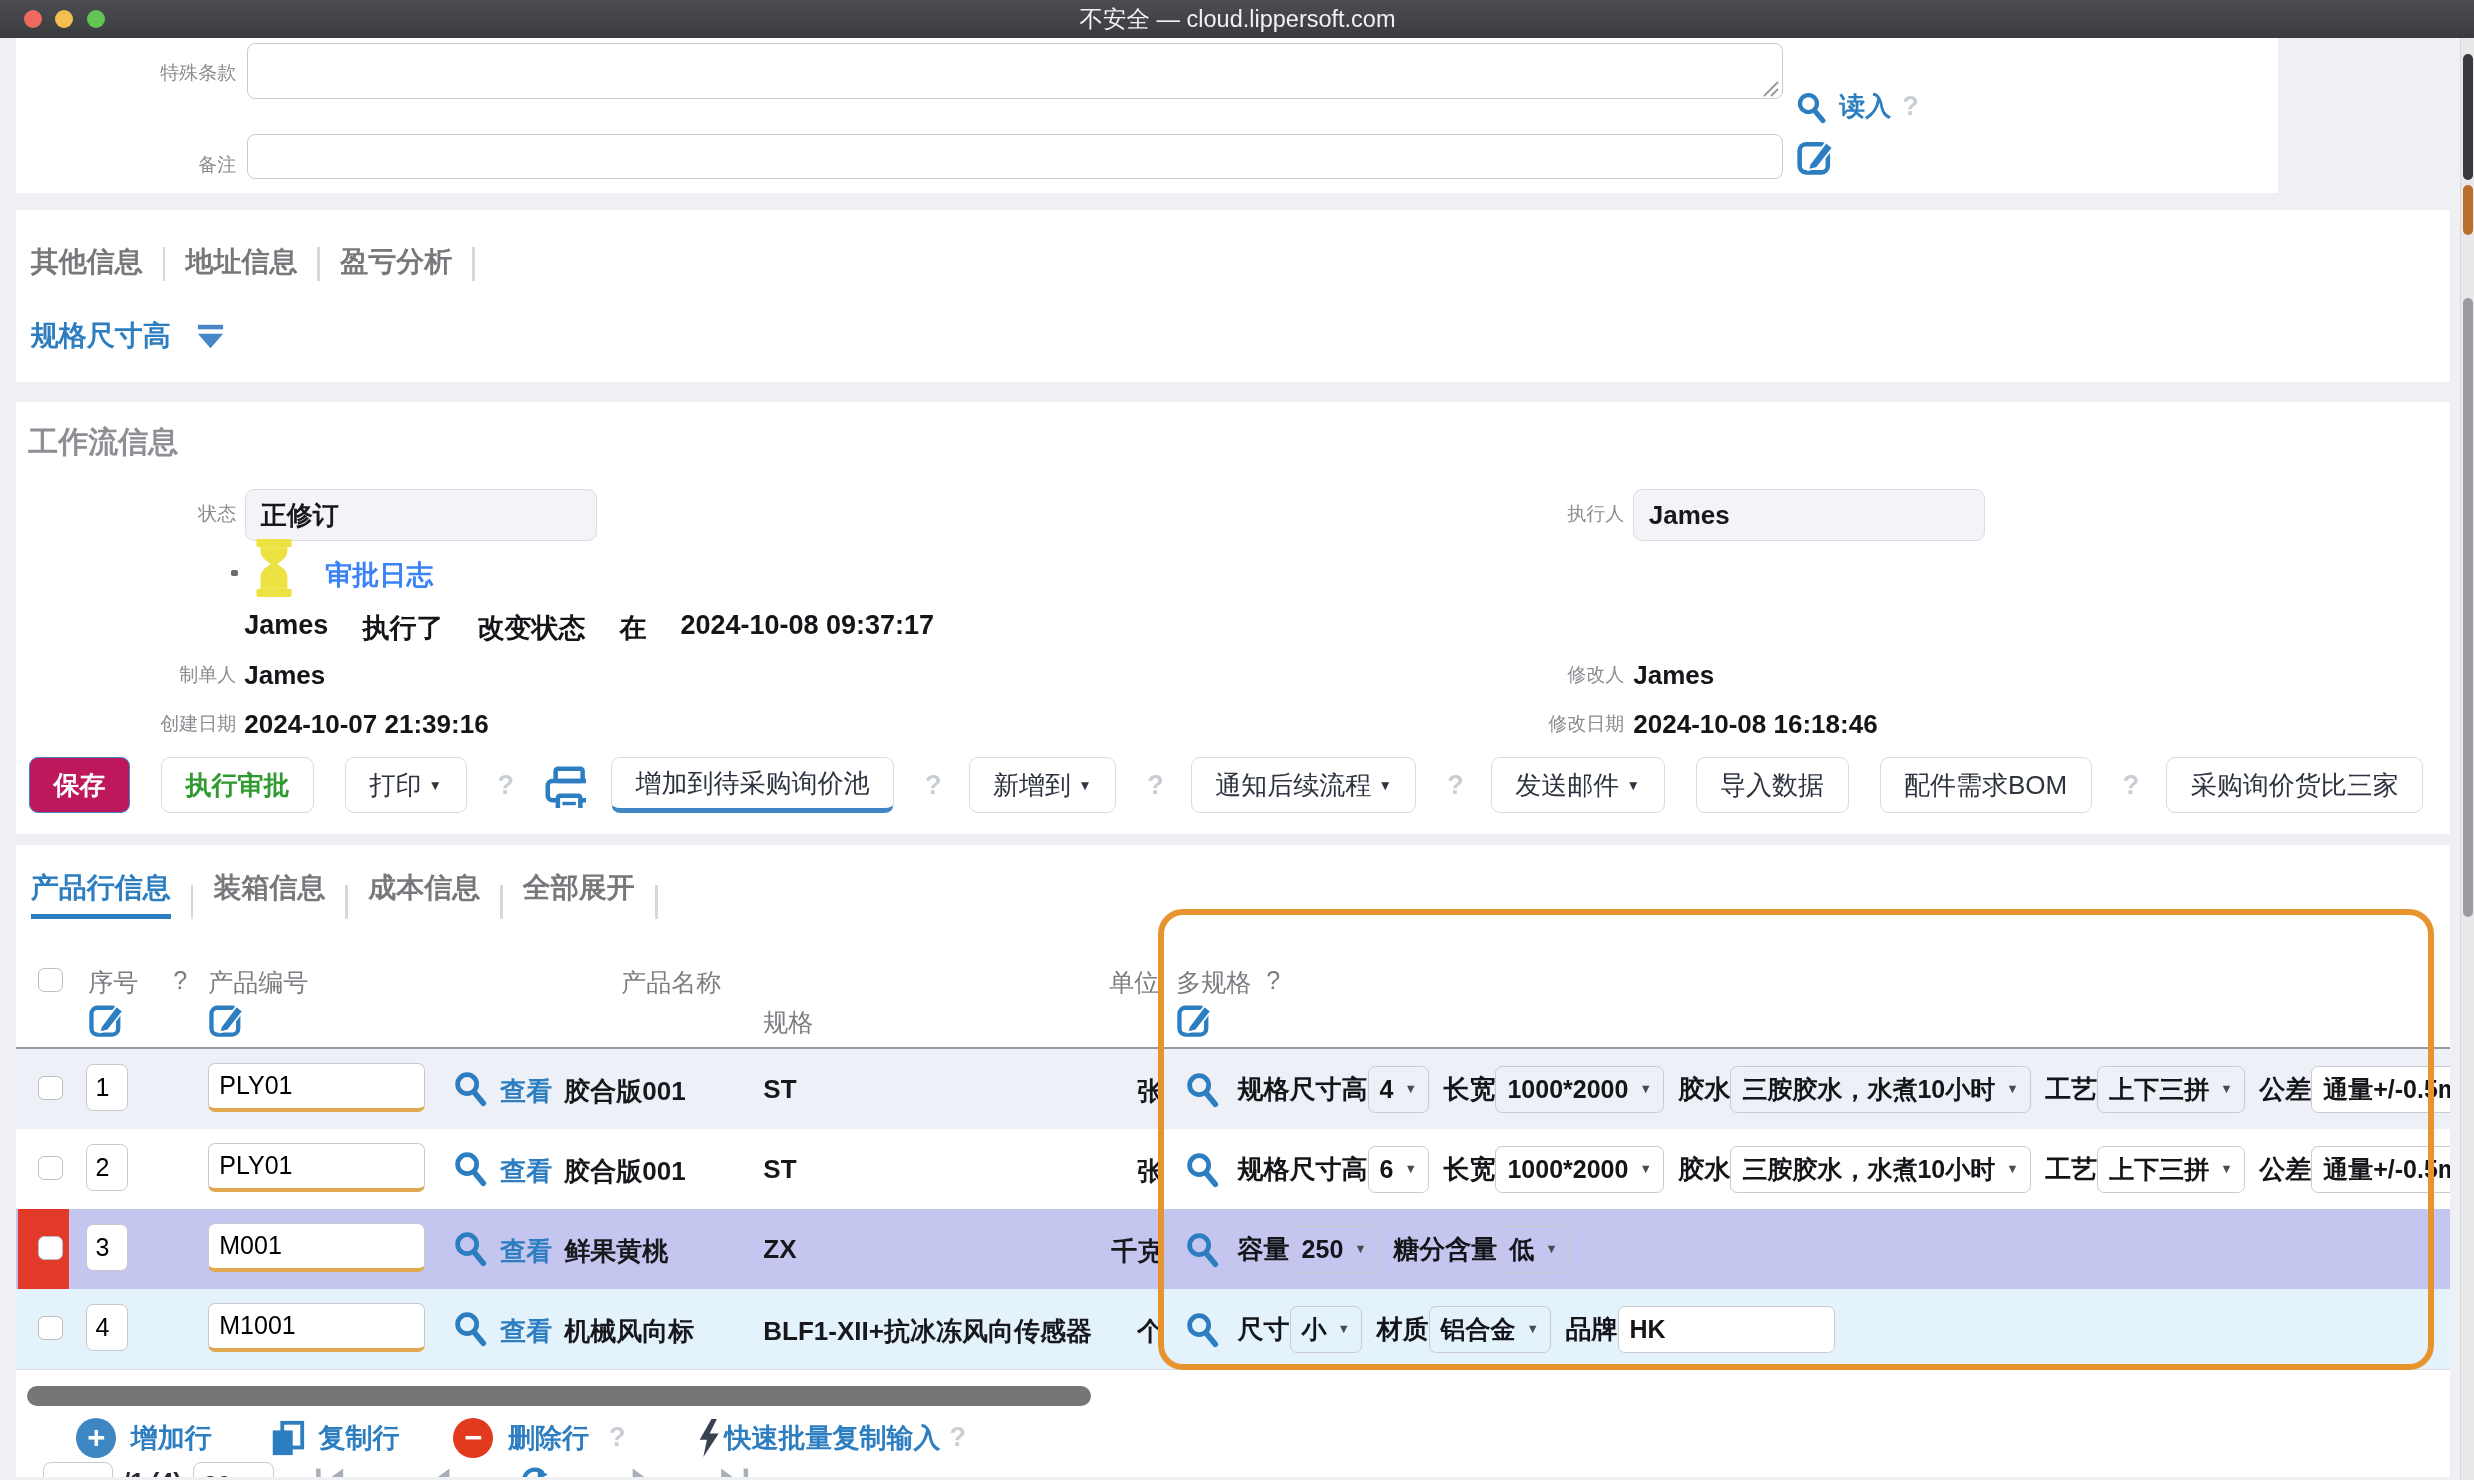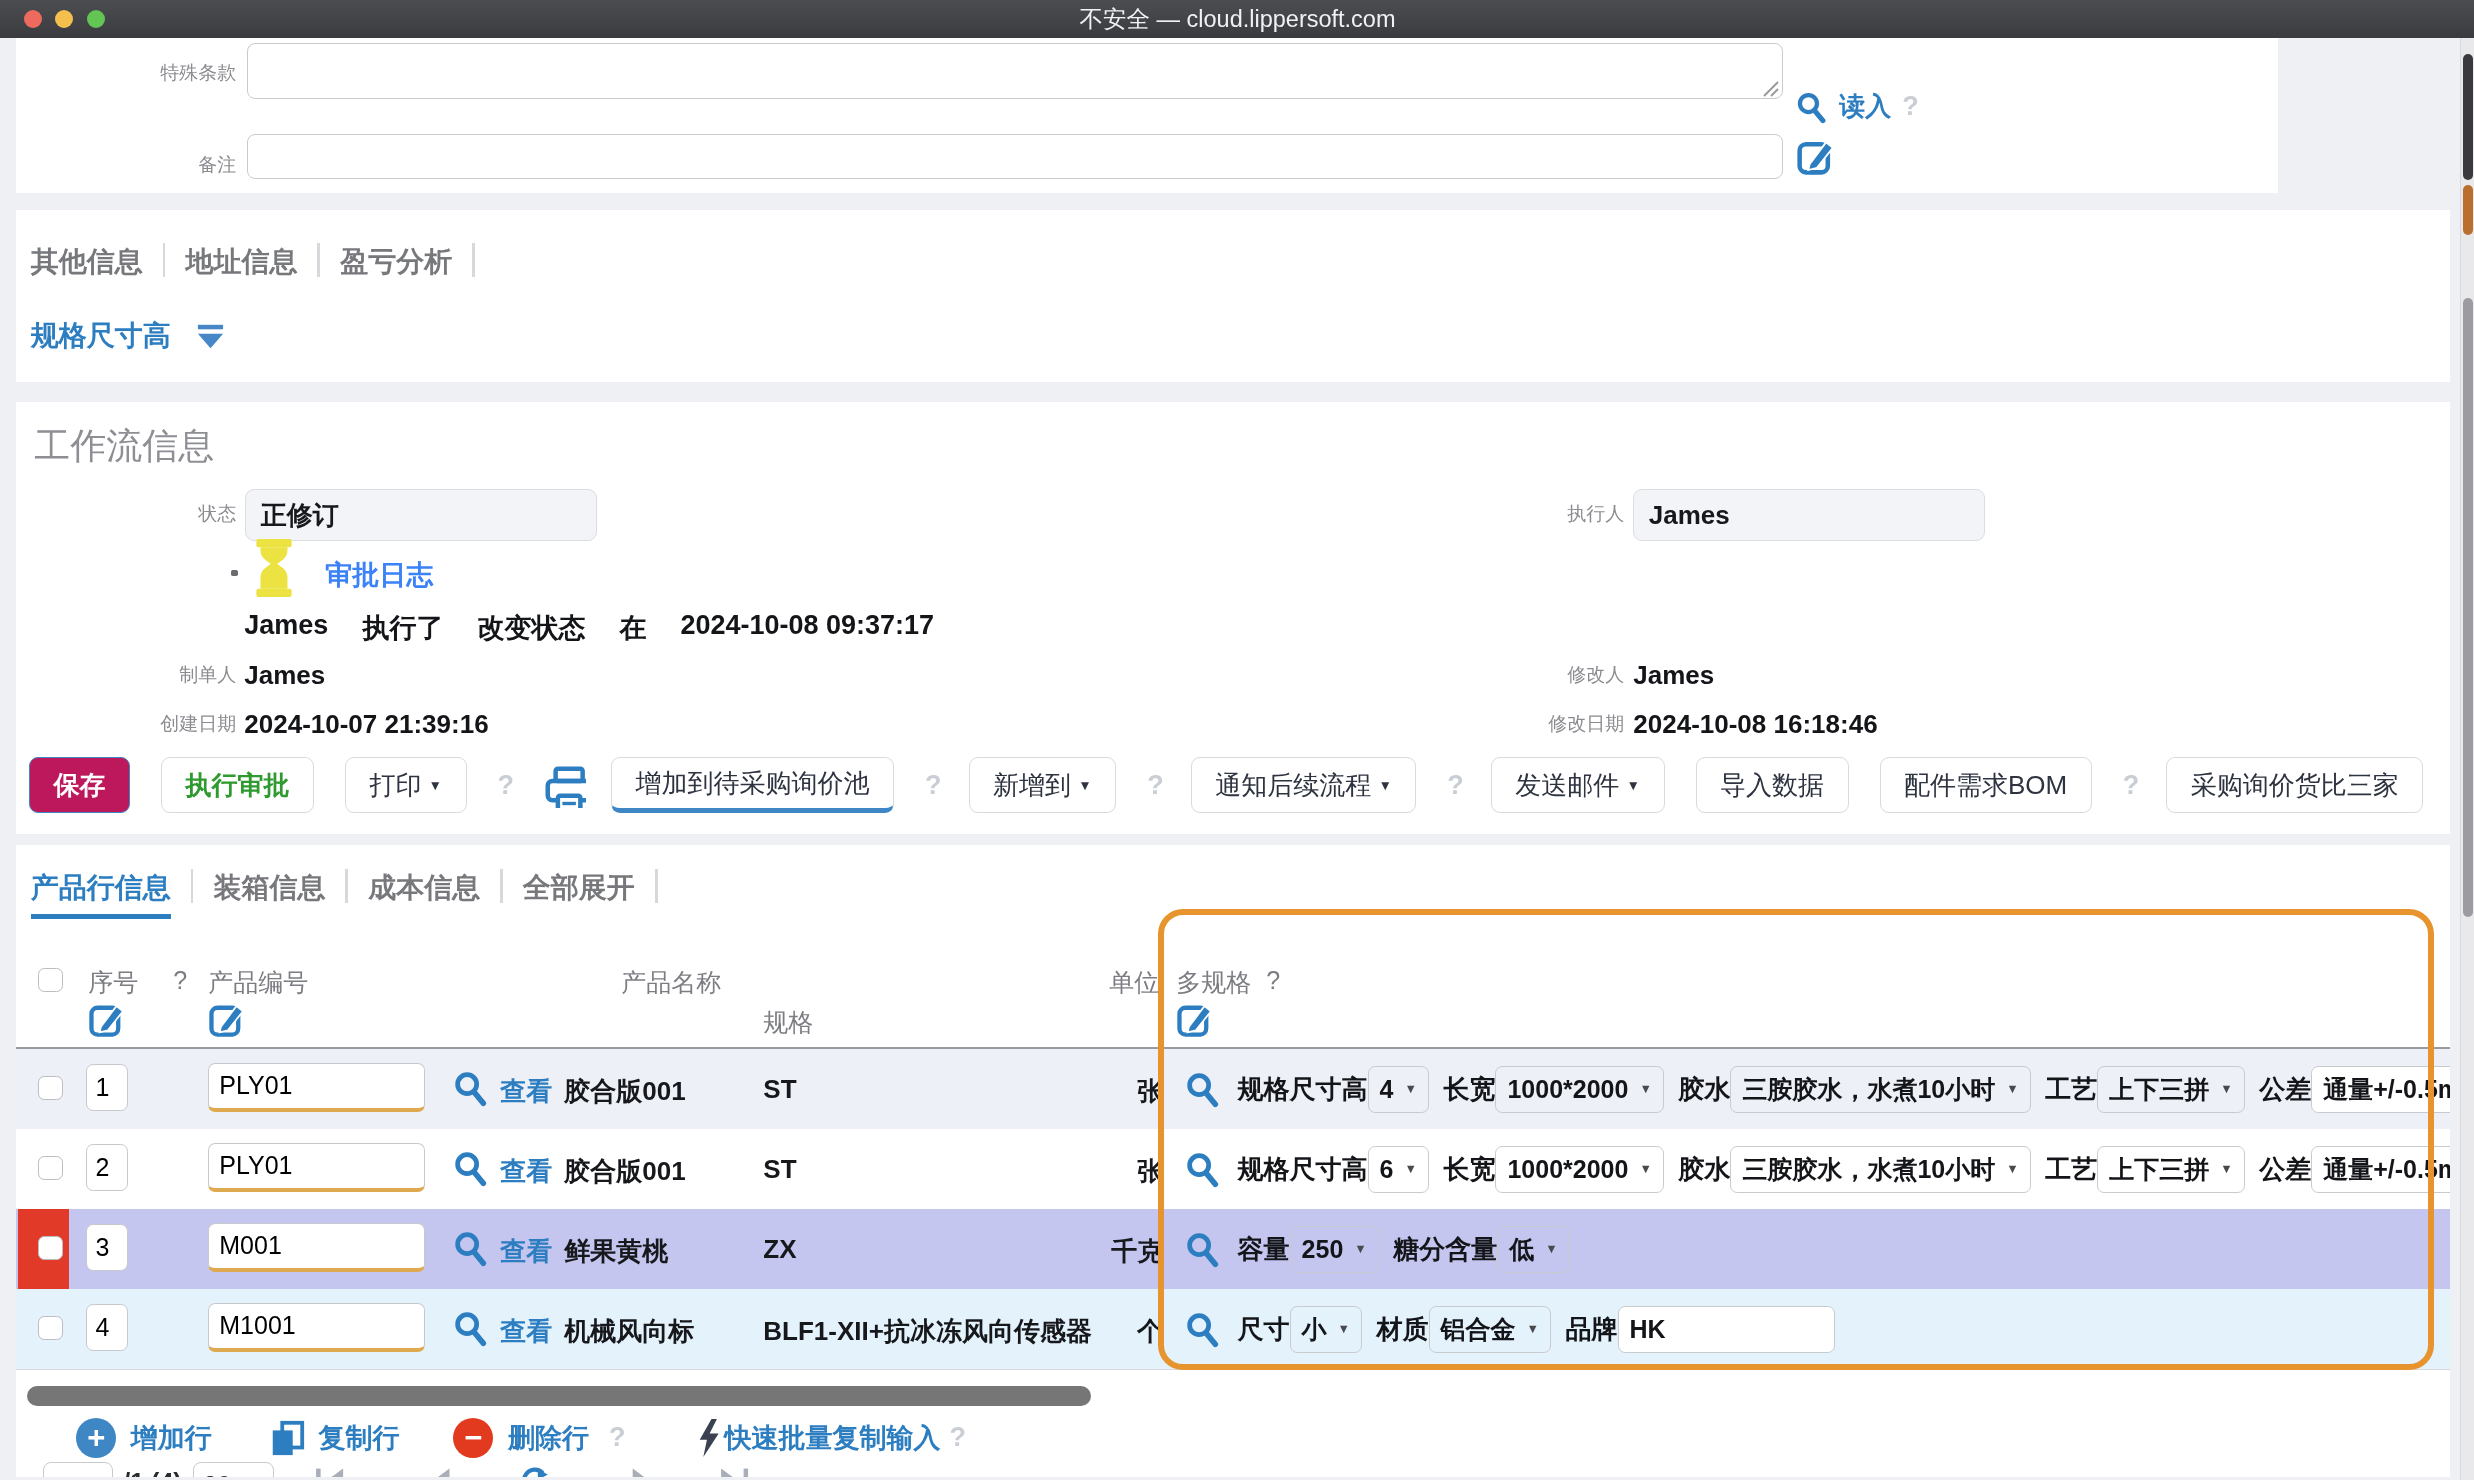--- a/index.html
+++ b/index.html
@@ -30,27 +30,27 @@
     border:1.8px solid #c9cacd; border-radius:8.1px; background:#fff;}
   .resize-handle { position:absolute; left:1744px; top:40px; width:20px; height:20px;}
   .readin { position:absolute; left:1778px; top:51px; display:flex; align-items:center; gap:11px;}
   .link { color:#2d7ec0; font-size:26px; font-weight:600; }
   .help { color:#c9cdd4; font-size:27px; font-weight:700; }
   .note-input { position:absolute; left:231px; top:96px; width:1536px; height:45px;
     border:1.8px solid #c9cacd; border-radius:8.1px; font-size:25px; padding:0 12.6px;
     font-family:"Liberation Sans",sans-serif;}
   .edit-ico-abs { position:absolute; left:1780px; top:98px; width:40px; height:40px;}
   
-  .tabrow { position:absolute; display:flex; align-items:flex-start; }
+  .tabrow { position:absolute; display:flex; align-items:flex-end; }
   .gtab { font-size:28px; color:#77787c; font-weight:600; margin-right:20px; cursor:pointer;}
   .tabsep { width:2.7px; height:34px; background:#d8d8dc; margin-right:20px;}
   .packing { position:absolute; left:14.5px; top:107px; display:flex; align-items:center; gap:23.5px; cursor:pointer;}
   .packing span { color:#2d7ec0; font-size:28px; font-weight:700;}
   
-  .wf-heading { position:absolute; left:18px; top:20px; font-size:36px; color:#8e8f94; font-weight:400;}
+  .wf-heading { position:absolute; left:12px; top:20px; font-size:30px; color:#8e8f94; font-weight:700;}
   .ro-input { position:absolute; height:52px; background:#f3f4f8; border:1.8px solid #dcdde2; border-radius:9px;
     font-size:26px; font-weight:600; color:#17181c; display:flex; align-items:center; padding-left:14.5px;}
   .dot { position:absolute; left:215px; top:168px; width:6.3px; height:6.3px; background:#6b6b6f; border-radius:1.8px;}
   .hourglass { position:absolute; left:237px; top:137px; width:42px; height:58px;}
   .applog { position:absolute; left:309px; top:155px; font-size:27px; color:#3b82f6; font-weight:700; cursor:pointer;}
   .logline { position:absolute; left:228px; top:208px; display:flex; gap:34px; font-size:27px; font-weight:600; color:#141519;}
   .kv { position:absolute; font-size:26px; font-weight:600; color:#141519;}
   
   .actions { position:absolute; left:12.6px; top:354px; display:flex; align-items:center; height:58px;}
   .abtn { height:56px; border:1.8px solid #d9dade; border-radius:9px; background:#fff; color:#2e3340;

